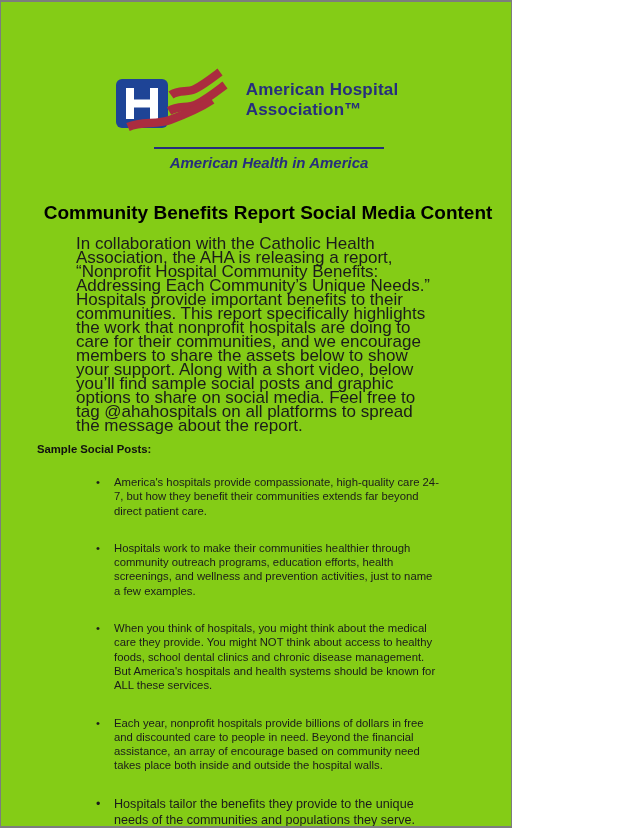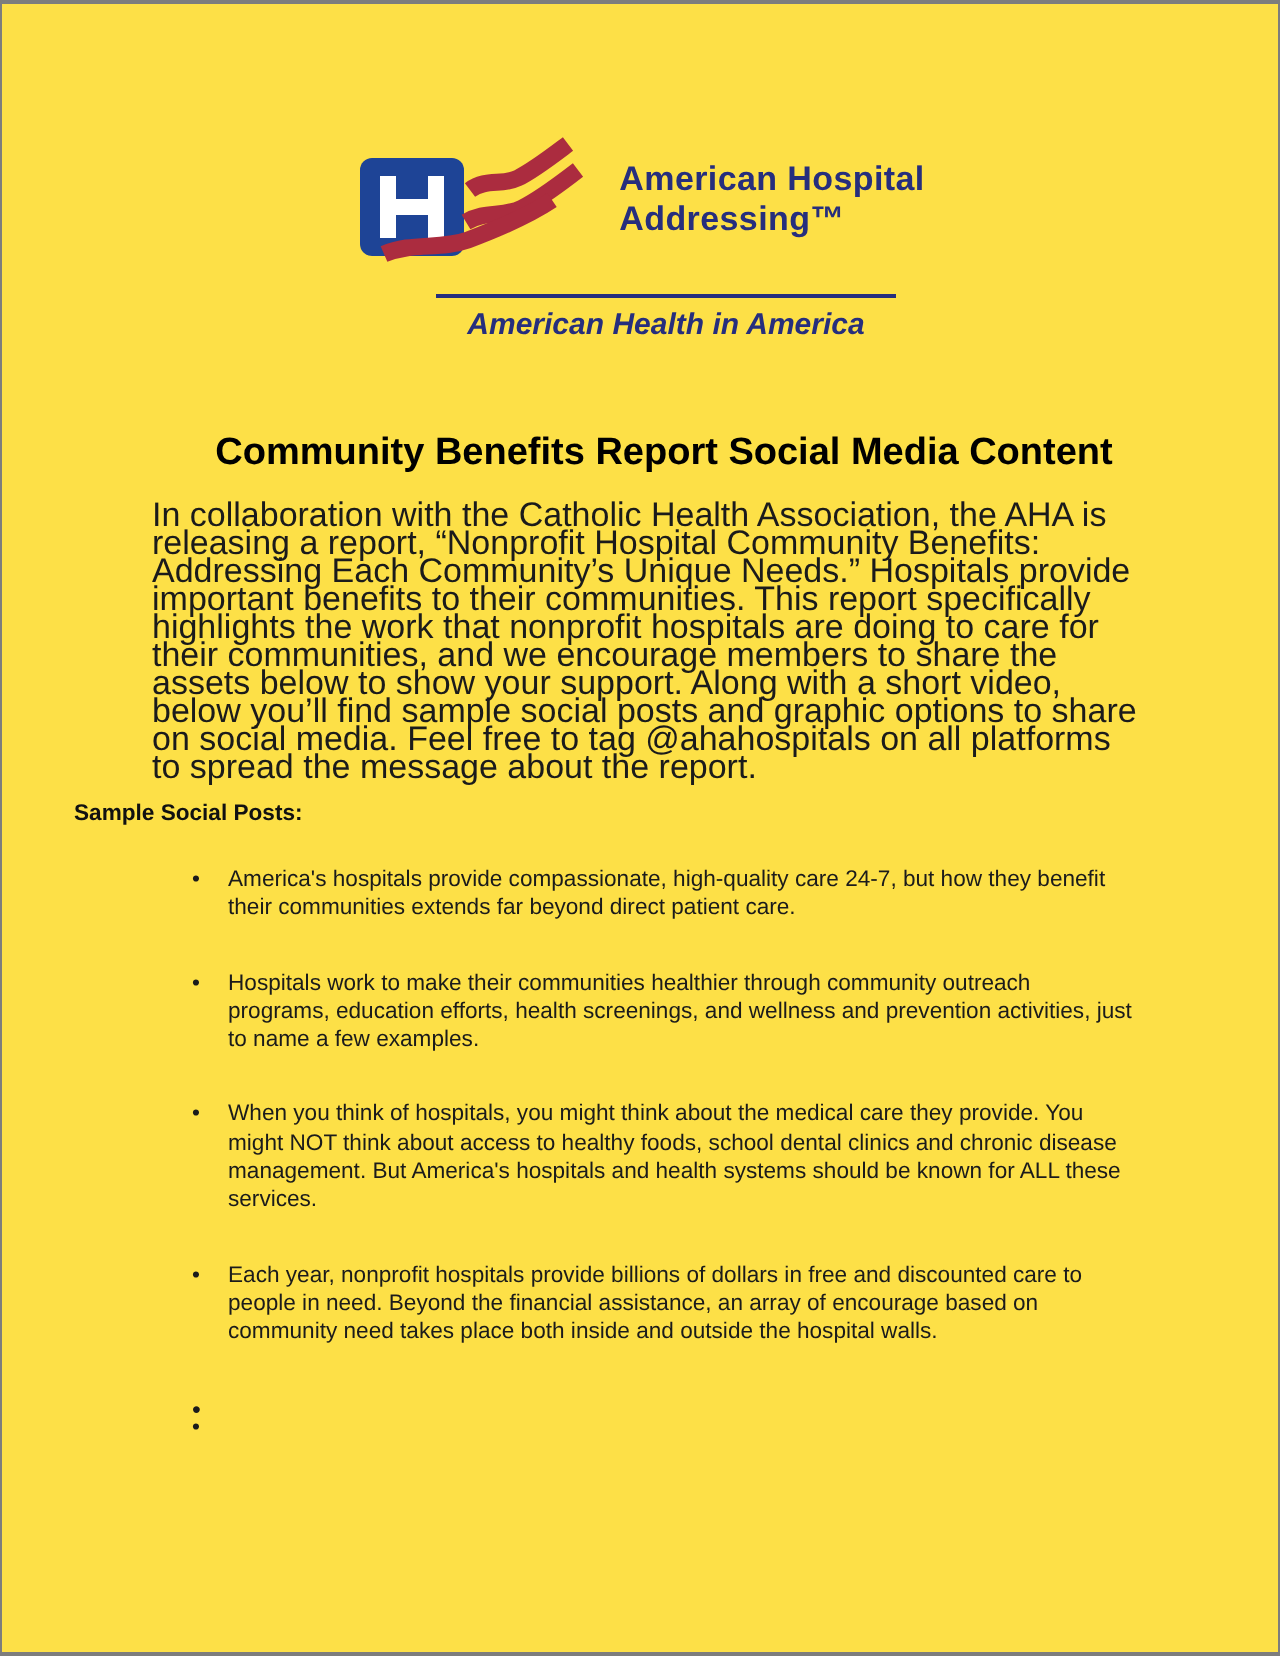--- a/index.html
+++ b/index.html
@@ -5,22 +5,22 @@
   :root{
     --text-blue:#262e7d;
     --block-blue:#1e4496;
     --stripe-red:#ab2c3f;
     --border-gray:#7d7d7d;
   }
   *{box-sizing:border-box;margin:0;padding:0;}
   html,body{background:#fff;}
   body{font-family:"Liberation Sans",sans-serif;}
   .page{
-    width:640px;height:828px;
-    background:#fde047;
+    width:512px;height:828px;
+    background:#84cc16;
     border:solid var(--border-gray);
     border-width:2px 1px;
     overflow:hidden;
     position:relative;
   }
   
   .masthead{
     margin-top:64px;
     display:flex;flex-direction:column;align-items:center;
   }
@@ -39,21 +39,21 @@
     width:230px;height:2px;background:var(--text-blue);
     margin-top:15px;margin-left:26px;
   }
   .tagline{
     margin-top:5px;margin-left:26px;
     font-style:italic;font-weight:bold;
     font-size:15px;color:var(--text-blue);
   }
   
   .title{
-    margin-top:45px;
+    margin-top:31px;
     text-align:center;
     font-size:19px;line-height:22px;
     font-weight:bold;color:#000;padding-left:24px;
   }
   .intro{
     margin:13px 70px 0 75px;
     font-size:17px;line-height:14px;
     color:#1b1b1b;
   }
   .section-heading{
@@ -87,35 +87,35 @@
         <rect class="h-block" x="2" y="13" width="52" height="49" rx="6"></rect>
         <rect class="h-bar" x="12" y="22" width="8" height="31"></rect>
         <rect class="h-bar" x="36" y="22" width="8" height="31"></rect>
         <rect class="h-bar" x="12" y="33.5" width="32" height="8"></rect>
         <path class="stripe" d="M57,29 C65,23 73,27 81,23 C89,19 98,12 106,6"></path>
         <path class="stripe" d="M55,45 C65,39 73,43 83,38 C93,33 103,25 111,19"></path>
         <path class="stripe" d="M14,61 C28,55 42,59 56,54 C72,48 86,42 98,34"></path>
       </svg>
       <div class="logo-name">
         <div>American Hospital</div>
-        <div>Addressing™</div>
+        <div>Association™</div>
       </div>
     </div>
     <div class="logo-rule"></div>
     <div class="tagline">American Health in America</div>
   </header>
 
   <h1 class="title">Community Benefits Report Social Media Content</h1>
 
   <p class="intro">In collaboration with the Catholic Health Association, the AHA is releasing a report, “Nonprofit Hospital Community Benefits: Addressing Each Community’s Unique Needs.” Hospitals provide important benefits to their communities. This report specifically highlights the work that nonprofit hospitals are doing to care for their communities, and we encourage members to share the assets below to show your support. Along with a short video, below you’ll find sample social posts and graphic options to share on social media. Feel free to tag @ahahospitals on all platforms to spread the message about the report.</p>
 
   <h2 class="section-heading">Sample Social Posts:</h2>
 
   <ul class="posts">
       <li><span class="marker">•</span><span>America's hospitals provide compassionate, high-quality care 24-7, but how they benefit their communities extends far beyond direct patient care.</span></li>
       <li><span class="marker">•</span><span>Hospitals work to make their communities healthier through community outreach programs, education efforts, health screenings, and wellness and prevention activities, just to name a few examples.</span></li>
       <li><span class="marker">•</span><span>When you think of hospitals, you might think about the medical care they provide. You might NOT think about access to healthy foods, school dental clinics and chronic disease management. But America's hospitals and health systems should be known for ALL these services.</span></li>
       <li><span class="marker">•</span><span>Each year, nonprofit hospitals provide billions of dollars in free and discounted care to people in need. Beyond the financial assistance, an array of encourage based on community need takes place both inside and outside the hospital walls.</span></li>
-      <li class="large"><span class="marker">•</span></li>
+      <li class="large"><span class="marker">•</span><span>Hospitals tailor the benefits they provide to the unique needs of the communities and populations they serve.</span></li>
       <li class="last"><span class="marker">•</span></li>
     </ul>
 
 </div>
 
 </body></html>

